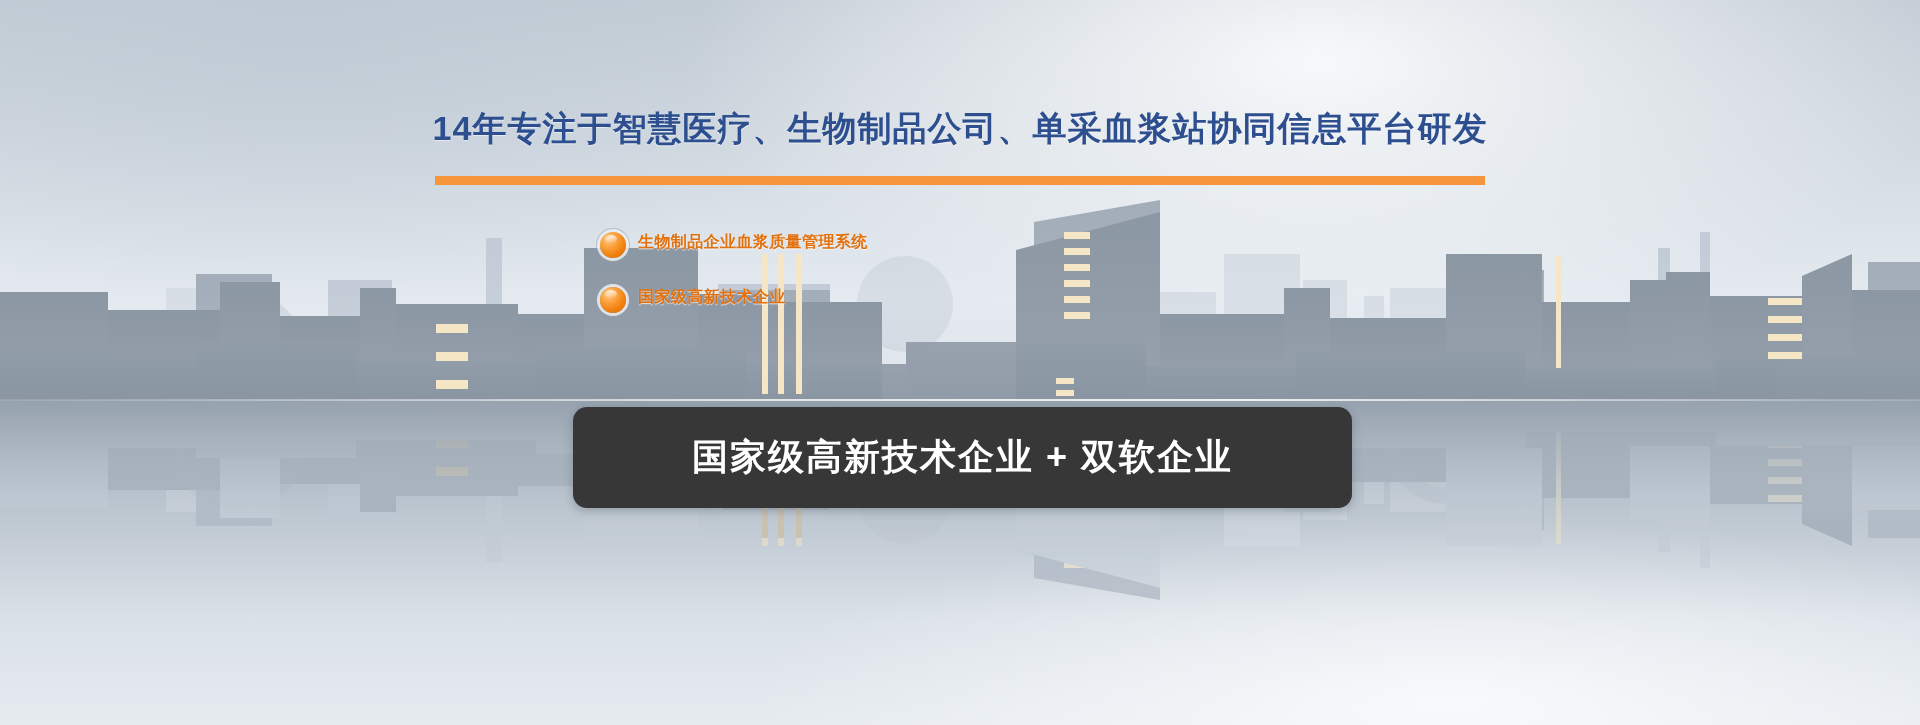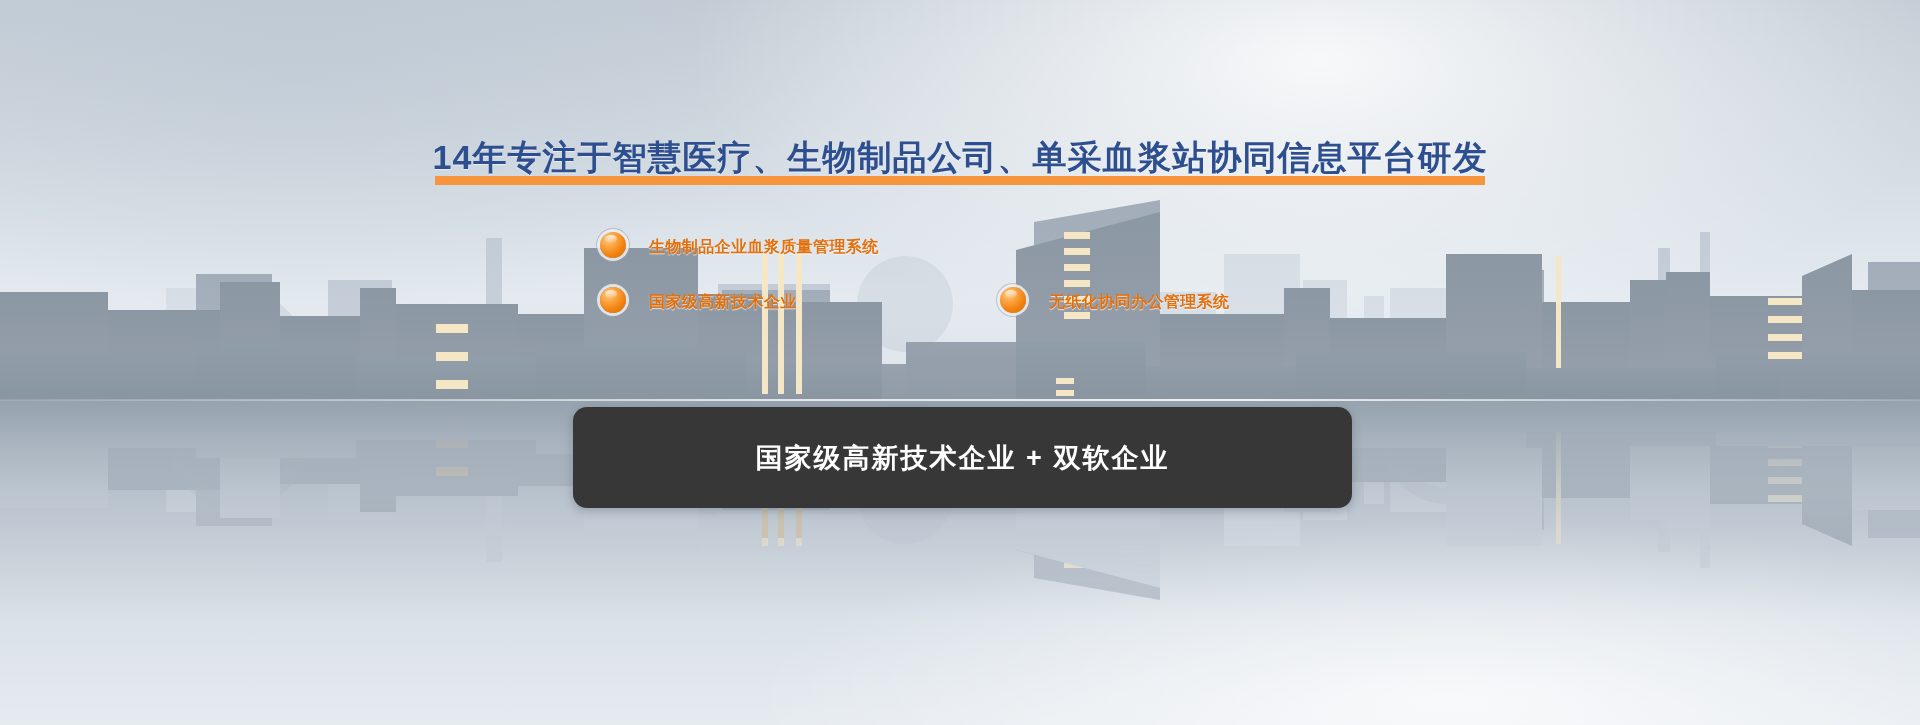--- a/index.html
+++ b/index.html
@@ -46,41 +46,41 @@
   .refl-haze {
     position:absolute; left:0; top:400px; width:1920px; height:210px;
     background:linear-gradient(to bottom, rgba(140,152,165,0.30) 0%, rgba(175,186,198,0.18) 45%, rgba(222,229,235,0.0) 100%);
     pointer-events:none;
   }
 
   
   .content { position:absolute; left:0; top:0; width:1920px; height:725px; }
 
   .headline {
-    position:absolute; left:0; top:135px; width:1920px;
+    position:absolute; left:0; top:106px; width:1920px;
     text-align:center;
     font-size:34px; font-weight:bold; letter-spacing:1px;
     color:#2e4f8f;
     text-shadow:0 1px 1px rgba(255,255,255,0.55);
     white-space:nowrap;
   }
   .headline-rule {
     position:absolute; left:435px; top:176px;
     width:1050px; height:9px;
     background:#f7953c;
   }
 
   .feature-grid {
     position:absolute; left:600px; top:232px;
     width:700px;
   }
   .feature-row { position:relative; height:55px; }
   .feature {
     position:absolute; top:0;
-    display:flex; align-items:flex-end; gap:23px;
+    display:flex; align-items:flex-start; gap:12px;
     white-space:nowrap;
   }
   .feature.col-a { left:0px; }
   .feature.col-b { left:400px; }
 
   .bullet-sphere {
     width:26px; height:26px; border-radius:50%;
     flex:0 0 26px;
     background:
       radial-gradient(circle at 34% 28%, #ffc98a 0%, #fba23e 32%, #f2820f 62%, #d96b05 100%);
@@ -100,21 +100,21 @@
 
   .badge {
     position:absolute; left:573px; top:407px;
     width:779px; height:101px;
     border-radius:14px;
     background:#373737;
     box-shadow:0 3px 10px rgba(40,50,60,0.28);
     display:flex; align-items:center; justify-content:center;
   }
   .badge-text {
-    font-size:27px; font-weight:bold; color:#ffffff;
+    font-size:36px; font-weight:bold; color:#ffffff;
     letter-spacing:2px; white-space:nowrap;
   }
 </style>
 </head>
 <body>
 
 <div id="banner">
 
   <div class="sky"></div>
   <div class="water"></div>
@@ -302,24 +302,20 @@
           <span class="bullet-sphere"></span>
           <span class="feature-label">生物制品企业血浆质量管理系统</span>
         </div>
       </div>
 
       <div class="feature-row">
         <div class="feature col-a">
           <span class="bullet-sphere"></span>
           <span class="feature-label">国家级高新技术企业</span>
         </div>
-        <div class="feature col-b">
-          <span class="bullet-sphere"></span>
-          <span class="feature-label">无纸化协同办公管理系统</span>
-        </div>
       </div>
 
     </div>
 
     <div class="badge">
       <span class="badge-text">国家级高新技术企业 + 双软企业</span>
     </div>
 
   </div>
 </div>

